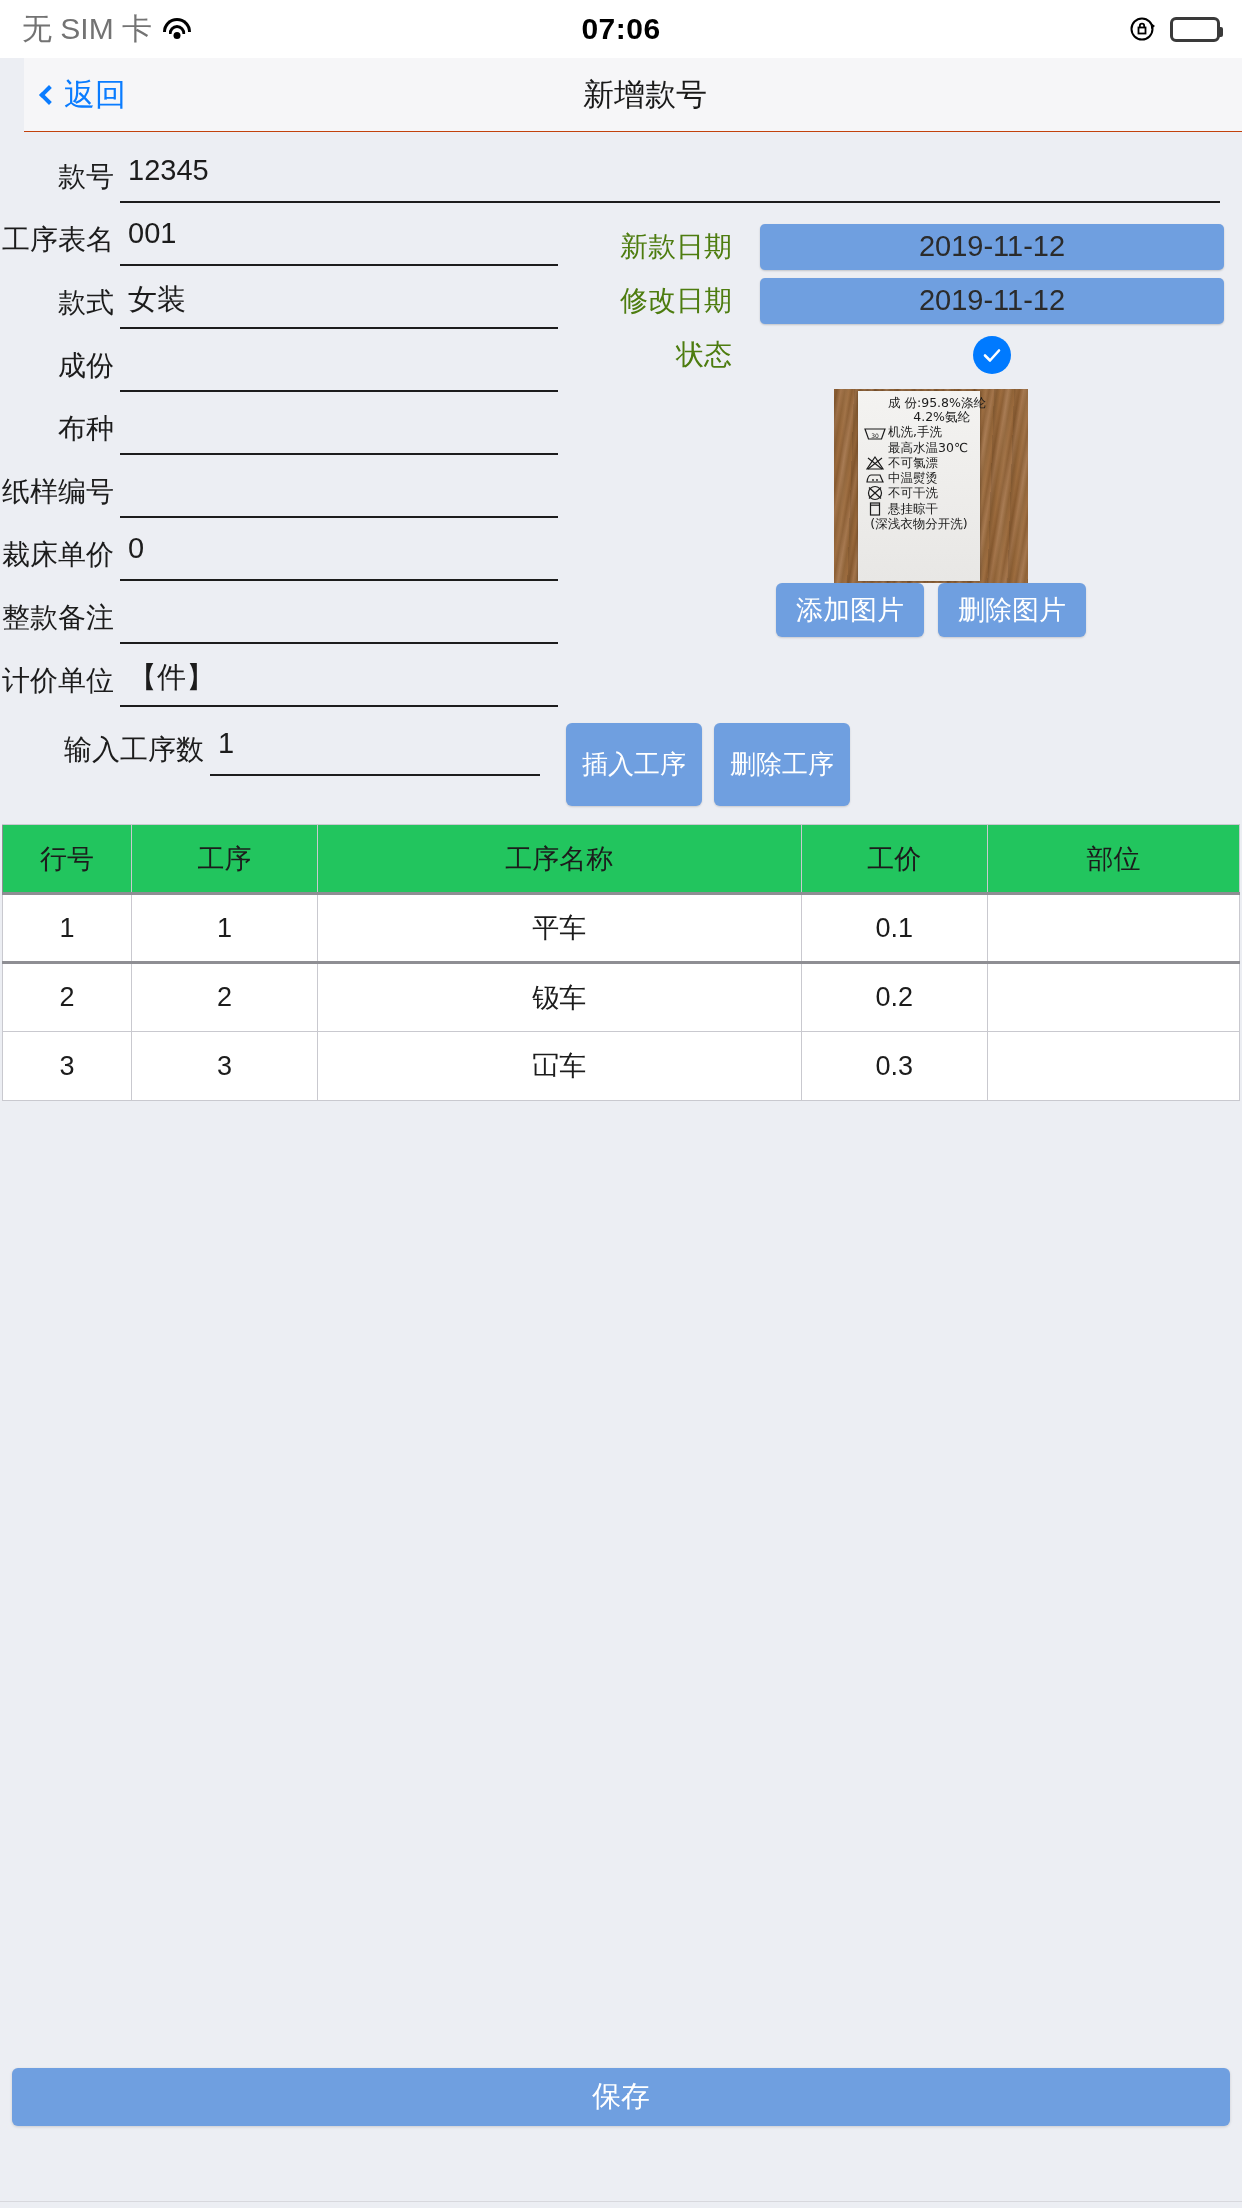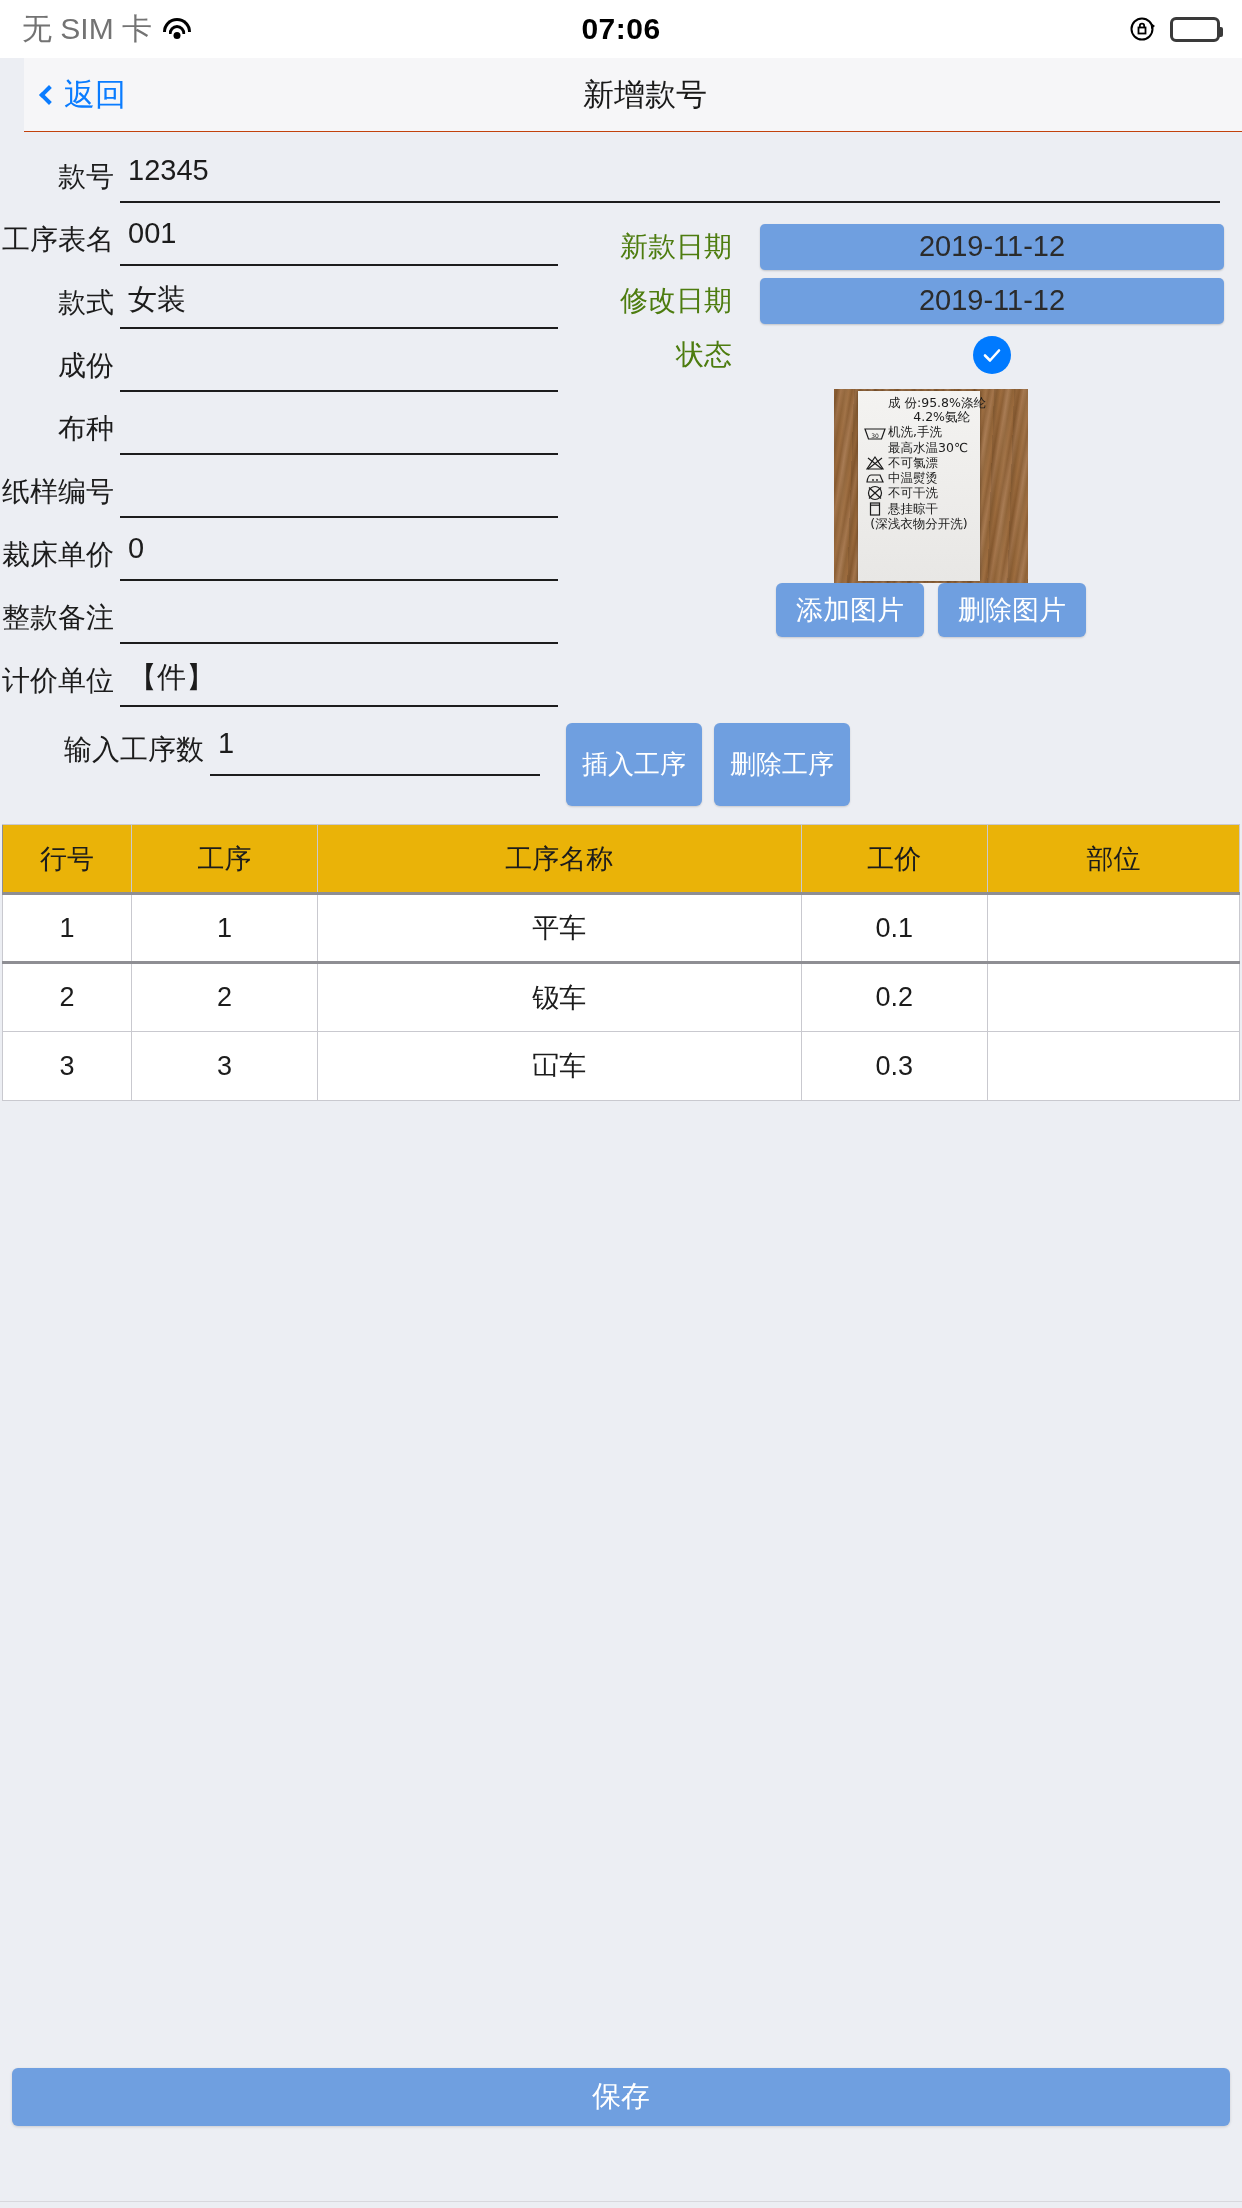--- a/index.html
+++ b/index.html
@@ -178,21 +178,21 @@
   .proc-btns .btn-blue { padding: 24px 16px; font-size: 26px; }
 
   
   .tbl-wrap { margin-top: 18px; padding: 0 2px; }
   table { border-collapse: collapse; width: 1238px; table-layout: fixed; }
   th, td {
     border: 1px solid #c9c9cf;
     text-align: center; font-size: 27px; color: #1c1c1c;
     height: 69px; vertical-align: middle;
   }
-  thead th { background: #eab308; border-bottom: 3px solid #8e8e93; font-weight: normal; }
+  thead th { background: #22c55e; border-bottom: 3px solid #8e8e93; font-weight: normal; }
   thead tr th:first-child { border-left: 1px solid #8e8e93; }
   tbody td { background: #ffffff; }
   tbody tr:first-child td { border-top: none; }
   tbody tr:nth-child(1) td { border-bottom: 3px solid #8e8e93; }
   col.c-rowno { width: 92px; }
   col.c-proc  { width: 133px; }
   col.c-name  { width: 345px; }
   col.c-price { width: 133px; }
   col.c-part  { width: 180px; }
 

